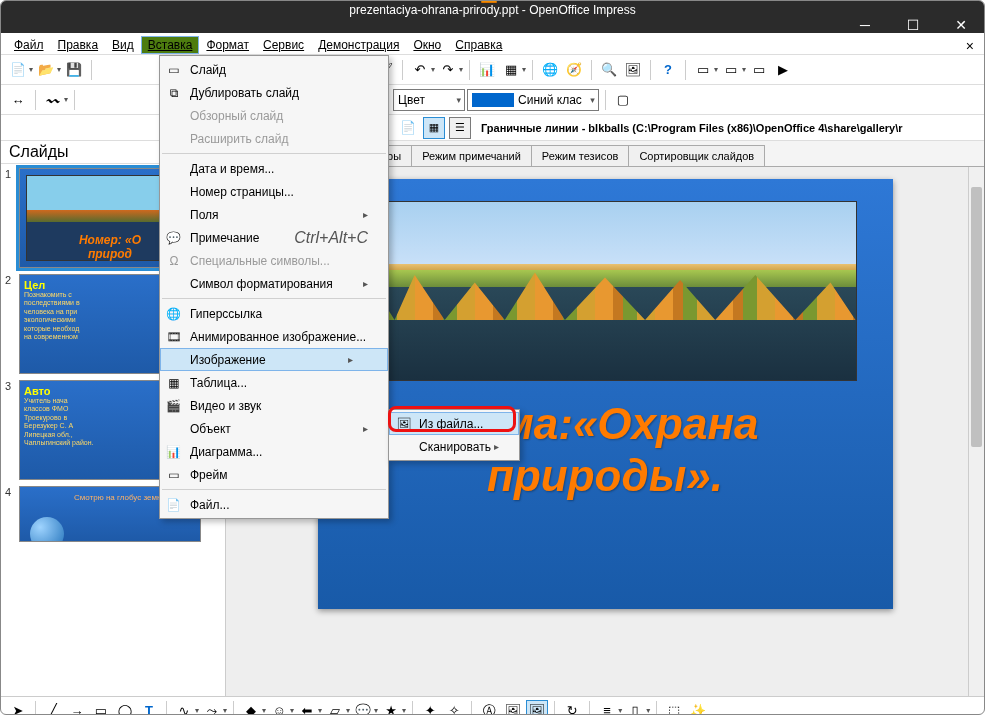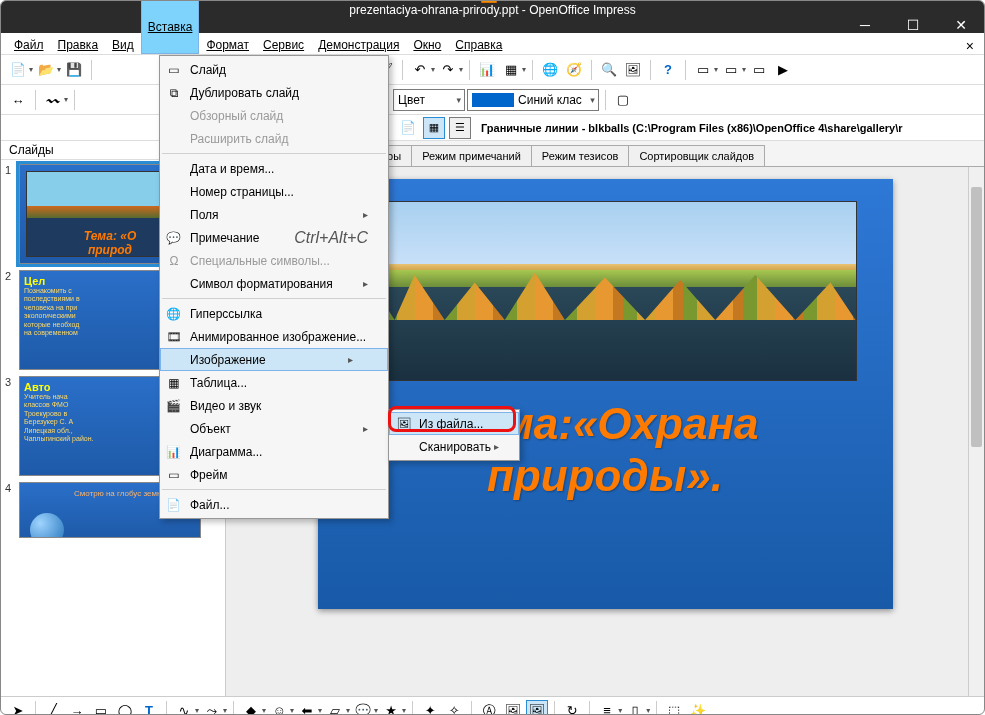--- a/index.html
+++ b/index.html
@@ -8,42 +8,42 @@
 
 .titlebar { height: 32px; background: #2b2b2b; color: #fff; display: flex; align-items: center; padding: 0 8px; font-size: 12px; flex-direction: column; }
 .titlebar .app-icon { width: 16px; height: 12px; background: linear-gradient(#f90,#c60); margin-right: 8px; border-radius: 2px; }
 .winbtns { margin-left: auto; display: flex; gap: 18px; font-size: 14px; }
 .winbtn { width: 30px; text-align: center; cursor: pointer; }
 
 
 .menubar { height: 22px; display: flex; align-items: flex-end; padding: 0 6px; font-size: 12px; border-bottom: 1px solid #ddd; position: relative; }
 .menuitem { padding: 2px 7px; cursor: pointer; }
 .menuitem u { text-decoration: underline; }
-.menuitem.active { background: #7dd3fc; border: 1px solid #7eb4ea; padding: 19px 6px; }
+.menuitem.active { background: #4d7c0f; border: 1px solid #7eb4ea; padding: 1px 6px; }
 .menu-close { margin-left: auto; font-size: 14px; padding: 0 4px; cursor: pointer; }
 
 
 .toolbar { height: 30px; border-bottom: 1px solid #ddd; display: flex; align-items: center; padding: 0 6px; gap: 2px; font-size: 12px; }
 .tbtn { width: 22px; height: 22px; display: inline-flex; align-items: center; justify-content: center; border: 1px solid transparent; cursor: pointer; font-size: 13px; }
 .tsep { width: 1px; height: 20px; background: #ccc; margin: 0 4px; }
 .tarrow { font-size: 8px; margin-left: -2px; color: #555; }
 .tcombo { height: 22px; border: 1px solid #7a7a7a; background: #fff; padding: 0 16px 0 4px; position: relative; display: inline-flex; align-items: center; min-width: 60px; }
 .tcombo::after { content: "▾"; position: absolute; right: 3px; font-size: 9px; color: #555; }
 .color-sw { width: 42px; height: 14px; background: #0066cc; display: inline-block; margin-right: 4px; }
 
 
 .gallery-row { height: 26px; border-bottom: 1px solid #ddd; display: flex; align-items: center; padding: 0 6px; gap: 4px; font-size: 11px; }
 .gbtn { width: 22px; height: 22px; border: 1px solid #7a7a7a; display: inline-flex; align-items: center; justify-content: center; background: #f0f0f0; cursor: pointer; }
 .gbtn.active { background: #cde6f7; border-color: #2a8dd4; }
 .gallery-text { flex: 1; white-space: nowrap; overflow: hidden; font-weight: bold; padding-left: 6px; }
 
 
 .main { display: flex; height: 555px; }
 .sidebar { width: 225px; border-right: 1px solid #ccc; display: flex; flex-direction: column; }
-.side-title { font-size: 12px; padding: 2px 8px; border-bottom: 1px solid #ddd; }
+.side-title { font-size: 16px; padding: 2px 8px; border-bottom: 1px solid #ddd; }
 .side-list { flex: 1; overflow: auto; padding: 4px; background: #fff; }
 .thumb { display: flex; margin-bottom: 6px; }
 .thumb-num { width: 14px; font-size: 11px; color: #333; }
 .thumb-img { width: 182px; height: 100px; border: 1px solid #888; background: linear-gradient(#2a6fc9,#1e5aa8); position: relative; overflow: hidden; font-size: 8px; color: #fff; padding: 4px; }
 .thumb-img.sel { outline: 3px solid #2a8dd4; }
 .thumb-land { position: absolute; inset: 6px; background: linear-gradient(#87ceeb 0%, #87ceeb 40%, #d2691e 40%, #556b2f 55%, #1e3a5f 55%); border: 1px solid #333; }
 .thumb-title { font-weight: bold; color: #ff0; font-size: 11px; }
 .thumb-body { color: #ffd966; font-size: 7px; line-height: 1.2; }
 .thumb-globe { width: 34px; height: 34px; border-radius: 50%; background: radial-gradient(circle at 30% 30%, #9fd4ff, #1e6fb8); position: absolute; left: 10px; top: 30px; }
 
@@ -167,21 +167,21 @@
 </div>
 
 <div class="main">
   <div class="sidebar">
     <div class="side-title">Слайды</div>
     <div class="side-list">
       <div class="thumb">
         <div class="thumb-num">1</div>
         <div class="thumb-img sel">
           <div class="thumb-land"></div>
-          <div style="position:absolute;bottom:6px;left:0;right:0;text-align:center;color:#ff7b00;font-weight:bold;font-style:italic;font-size:12px;"><span>Тема: «О</span><br><span>природ</span></div>
+          <div style="position:absolute;bottom:6px;left:0;right:0;text-align:center;color:#ff7b00;font-weight:bold;font-style:italic;font-size:12px;"><span>Номер: «О</span><br><span>природ</span></div>
         </div>
       </div>
       <div class="thumb">
         <div class="thumb-num">2</div>
         <div class="thumb-img">
           <div class="thumb-title">Цел</div>
           <div class="thumb-body" style="white-space:pre-line">Познакомить с
 последствиями в
 человека на при
 экологическими

